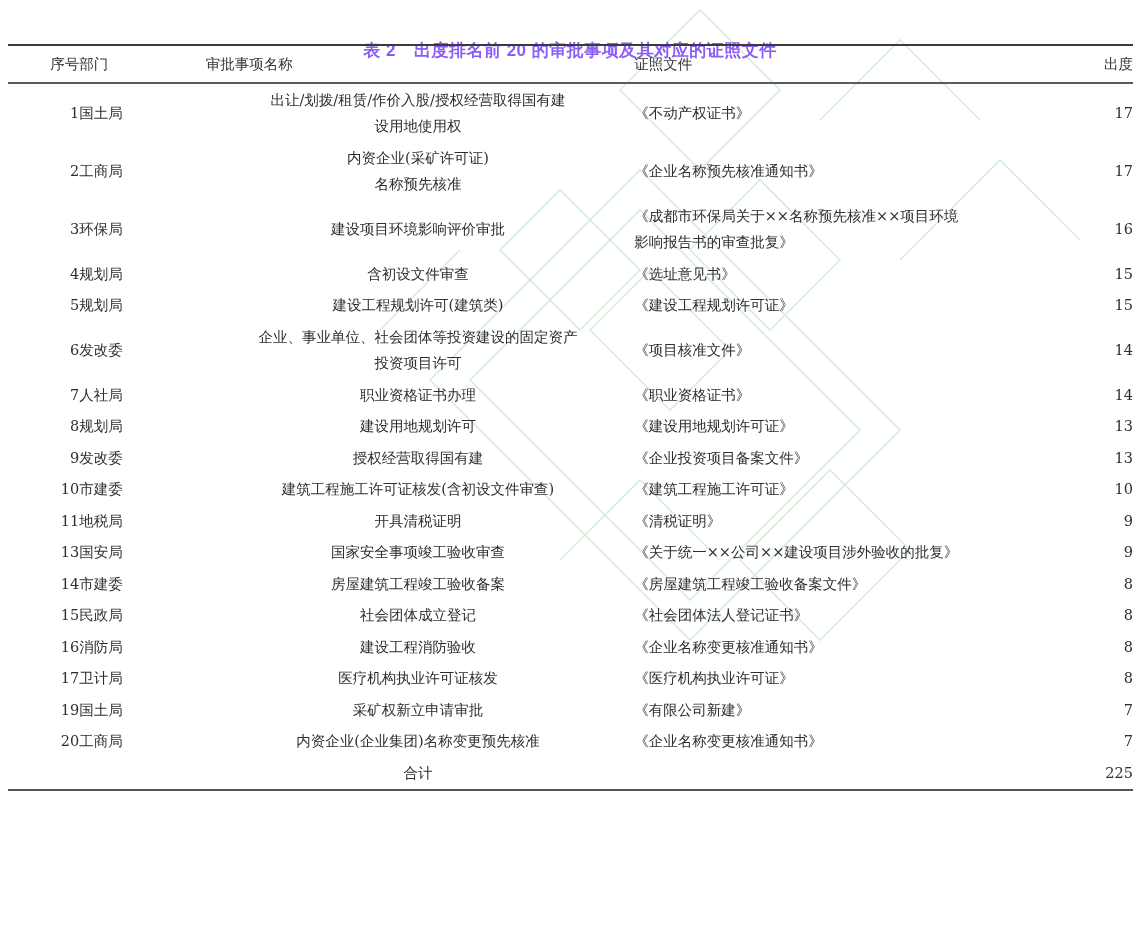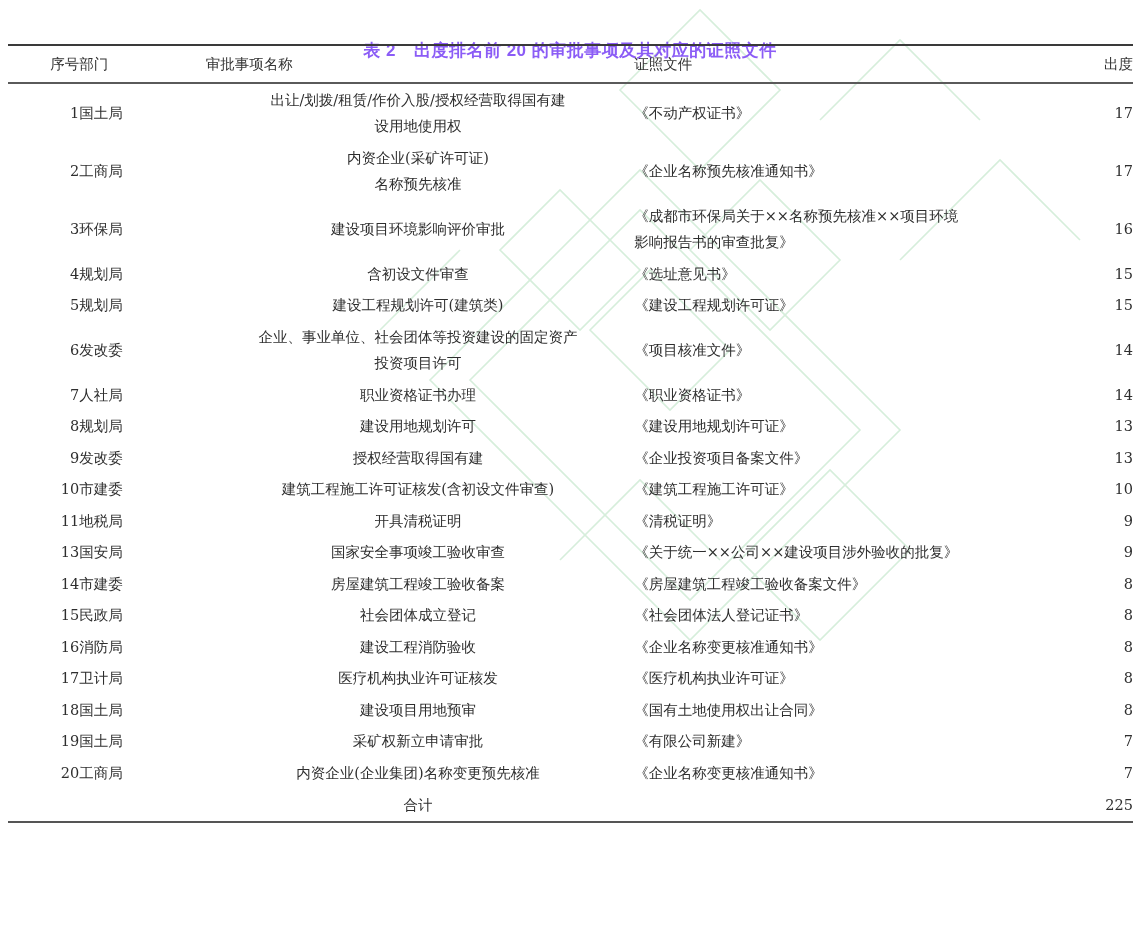--- a/index.html
+++ b/index.html
@@ -250,31 +250,20 @@
           <td class="c-dept">卫计局</td>
           <td class="c-item">
             <div>医疗机构执业许可证核发</div>
           </td>
           <td class="c-doc">
             <div>《医疗机构执业许可证》</div>
           </td>
           <td class="c-deg">8</td>
         </tr>
         <tr class="single">
-          <td class="c-no">18</td>
-          <td class="c-dept">国土局</td>
-          <td class="c-item">
-            <div>建设项目用地预审</div>
-          </td>
-          <td class="c-doc">
-            <div>《国有土地使用权出让合同》</div>
-          </td>
-          <td class="c-deg">8</td>
-        </tr>
-        <tr class="single">
           <td class="c-no">19</td>
           <td class="c-dept">国土局</td>
           <td class="c-item">
             <div>采矿权新立申请审批</div>
           </td>
           <td class="c-doc">
             <div>《有限公司新建》</div>
           </td>
           <td class="c-deg">7</td>
         </tr>

